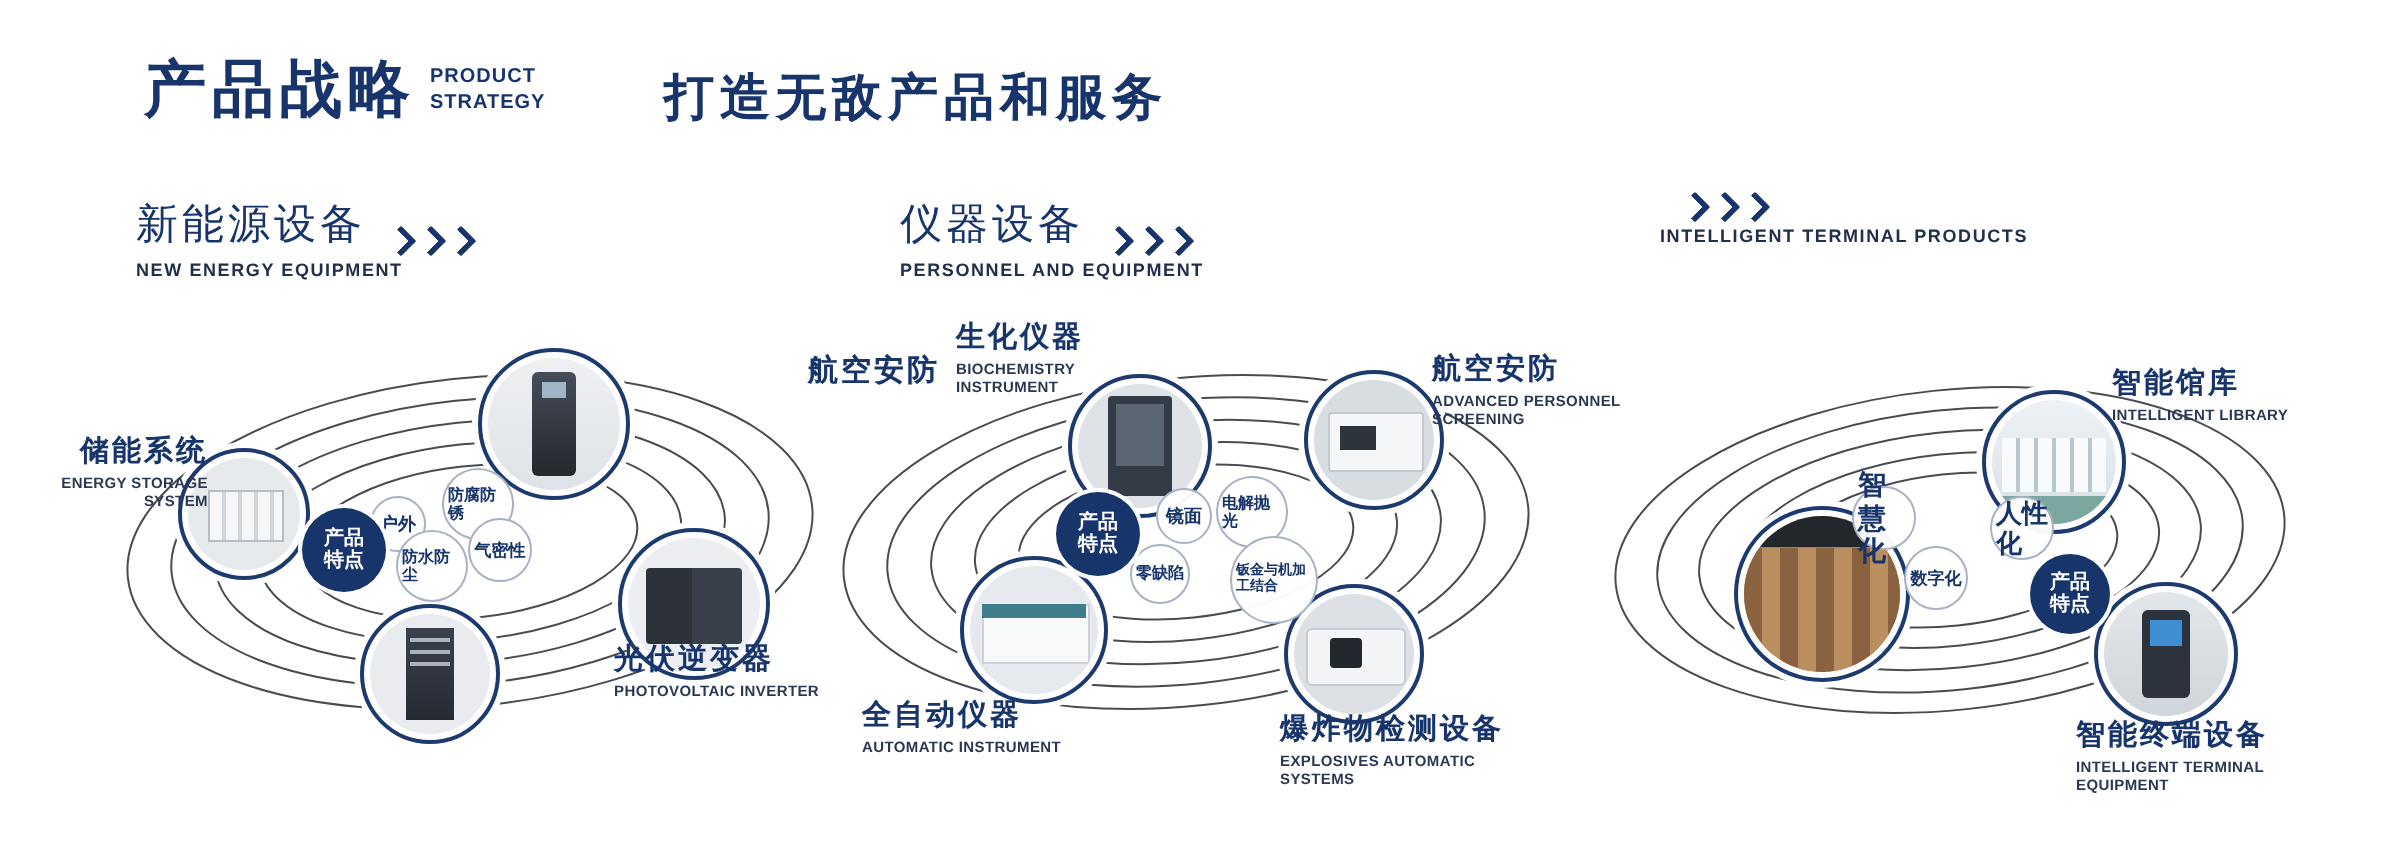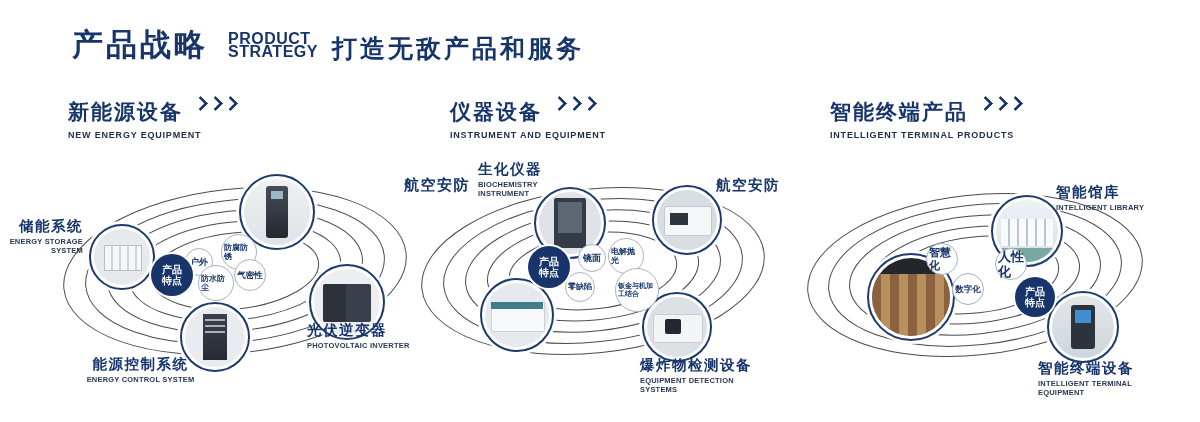--- a/index.html
+++ b/index.html
@@ -4,26 +4,26 @@
 <style>
   html,body{margin:0;padding:0}
   body{
     width:1200px;height:422px;background:#ffffff;position:relative;overflow:hidden;
     font-family:"Liberation Sans","DejaVu Sans",sans-serif;color:#17356b;
   }
   .abs{position:absolute}
 
   
   .h-cn{left:72px;top:24px;font-size:31px;font-weight:800;letter-spacing:3px;color:#17356b}
-  .h-en{left:228px;top:33px;font-size:16px;font-weight:700;line-height:12.5px;letter-spacing:.5px;color:#17356b}
+  .h-en{left:215px;top:33px;font-size:10px;font-weight:700;line-height:12.5px;letter-spacing:.5px;color:#17356b}
   .h-slogan{left:332px;top:32px;font-size:25px;font-weight:800;letter-spacing:3px;color:#17356b}
 
   
   .sec-title{z-index:7}
-  .sec-cn{display:flex;align-items:flex-start;font-size:21px;font-weight:700;letter-spacing:2px;color:#17356b}
+  .sec-cn{display:flex;align-items:flex-end;font-size:21px;font-weight:400;letter-spacing:2px;color:#17356b}
   .chevrons{display:inline-flex;gap:4px;margin-left:12px;align-items:center}
   .chevrons i{display:block;width:8px;height:8px;border-top:3px solid #17356b;border-right:3px solid #17356b;transform:rotate(45deg);border-radius:1px}
   .sec-en{font-size:9px;font-weight:700;letter-spacing:.8px;color:#222f4c;margin-top:4px}
 
   
   svg.rings{position:absolute;overflow:visible;z-index:1}
 
   
   .pcircle{border-radius:50%;background:#fff;border:2px solid #1c3a6e;padding:3px;z-index:4;box-shadow:0 0 0 3px #fff}
   .pimg{position:relative;width:100%;height:100%;border-radius:50%;overflow:hidden;background:#e4e7ea}
@@ -100,25 +100,24 @@
   </div>
   <div class="abs sec-title" style="left:450px;top:98px">
     <div class="sec-cn">
         <span>仪器设备</span>
       <span class="chevrons">
           <i></i>
           <i></i>
           <i></i>
         </span>
       </div>
-    <div class="sec-en">INSTRUMENT AND EQUIPMENT</div>
+    <div class="sec-en">PERSONNEL AND EQUIPMENT</div>
   </div>
   <div class="abs sec-title" style="left:830px;top:98px">
     <div class="sec-cn">
-        <span>智能终端产品</span>
       <span class="chevrons">
           <i></i>
           <i></i>
           <i></i>
         </span>
       </div>
     <div class="sec-en">INTELLIGENT TERMINAL PRODUCTS</div>
   </div>
 
   <svg class="rings" style="left:57px;top:186px" width="356" height="170" viewBox="0 0 356 170">
@@ -155,31 +154,27 @@
   <div class="abs pcircle" style="left:239px;top:174px;width:66px;height:66px">
       <div class="pimg img-charger"></div>
     </div>
   <div class="abs pcircle" style="left:309px;top:264px;width:66px;height:66px">
       <div class="pimg img-inverter"></div>
     </div>
   <div class="abs pcircle" style="left:180px;top:302px;width:60px;height:60px">
       <div class="pimg img-control"></div>
     </div>
 
-  <div class="abs plabel ta-r" style="left:1px;top:218px;width:82px">
+  <div class="abs plabel ta-r" style="left:22px;top:218px;width:82px">
     <div class="cn">储能系统</div>
     <div class="en">ENERGY STORAGE SYSTEM</div>
   </div>
   <div class="abs plabel" style="left:307px;top:322px;width:115px">
     <div class="cn">光伏逆变器</div>
     <div class="en">PHOTOVOLTAIC INVERTER</div>
-  </div>
-  <div class="abs plabel ta-c" style="left:78px;top:356px;width:125px">
-    <div class="cn">能源控制系统</div>
-    <div class="en">ENERGY CONTROL SYSTEM</div>
   </div>
 
   <div class="abs badge" style="left:151px;top:254px;width:42px;height:42px">
       <span>产品特点</span>
     </div>
   <div class="abs bubble" style="left:185px;top:248px;width:26px;height:26px;font-size:9px">
       <span>户外</span>
     </div>
   <div class="abs bubble" style="left:221px;top:234px;width:34px;height:34px;font-size:8px">
       <span>防腐防锈</span>
@@ -204,24 +199,29 @@
       <div class="pimg img-explosive"></div>
     </div>
 
   <div class="abs side-label" style="left:404px;top:176px">航空安防</div>
   <div class="abs plabel" style="left:478px;top:161px;width:92px">
     <div class="cn">生化仪器</div>
     <div class="en">BIOCHEMISTRY INSTRUMENT</div>
   </div>
   <div class="abs plabel" style="left:716px;top:177px;width:115px">
     <div class="cn">航空安防</div>
+    <div class="en">ADVANCED PERSONNEL SCREENING</div>
+  </div>
+  <div class="abs plabel" style="left:431px;top:350px;width:110px">
+    <div class="cn">全自动仪器</div>
+    <div class="en">AUTOMATIC INSTRUMENT</div>
   </div>
   <div class="abs plabel" style="left:640px;top:357px;width:130px">
     <div class="cn">爆炸物检测设备</div>
-    <div class="en">EQUIPMENT DETECTION SYSTEMS</div>
+    <div class="en">EXPLOSIVES AUTOMATIC SYSTEMS</div>
   </div>
 
   <div class="abs badge" style="left:528px;top:246px;width:42px;height:42px">
       <span>产品特点</span>
     </div>
   <div class="abs bubble" style="left:578px;top:244px;width:26px;height:26px;font-size:9px">
       <span>镜面</span>
     </div>
   <div class="abs bubble" style="left:608px;top:238px;width:34px;height:34px;font-size:8px">
       <span>电解抛光</span>
@@ -248,21 +248,21 @@
     <div class="en">INTELLIGENT LIBRARY</div>
   </div>
   <div class="abs plabel" style="left:1038px;top:360px;width:135px">
     <div class="cn">智能终端设备</div>
     <div class="en">INTELLIGENT TERMINAL EQUIPMENT</div>
   </div>
 
   <div class="abs badge" style="left:1015px;top:277px;width:40px;height:40px">
       <span>产品特点</span>
     </div>
-  <div class="abs bubble" style="left:926px;top:243px;width:30px;height:30px;font-size:11px">
+  <div class="abs bubble" style="left:926px;top:243px;width:30px;height:30px;font-size:14px">
       <span>智慧化</span>
     </div>
   <div class="abs bubble" style="left:995px;top:248px;width:30px;height:30px;font-size:13px">
       <span>人性化</span>
     </div>
   <div class="abs bubble" style="left:952px;top:273px;width:30px;height:30px;font-size:8.5px">
       <span>数字化</span>
     </div>
 
 </div>

